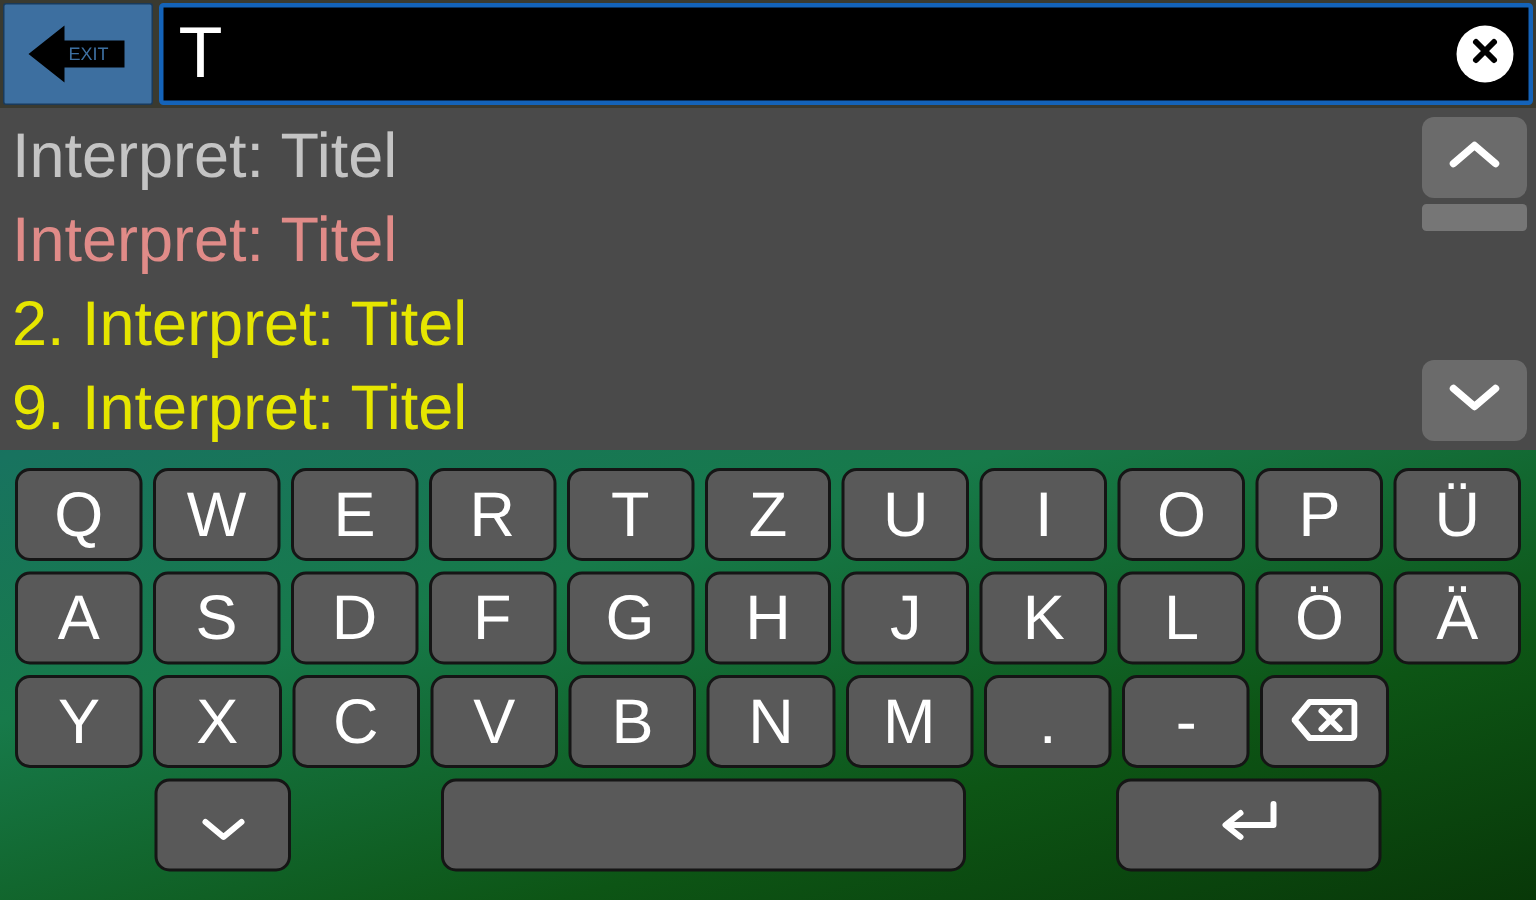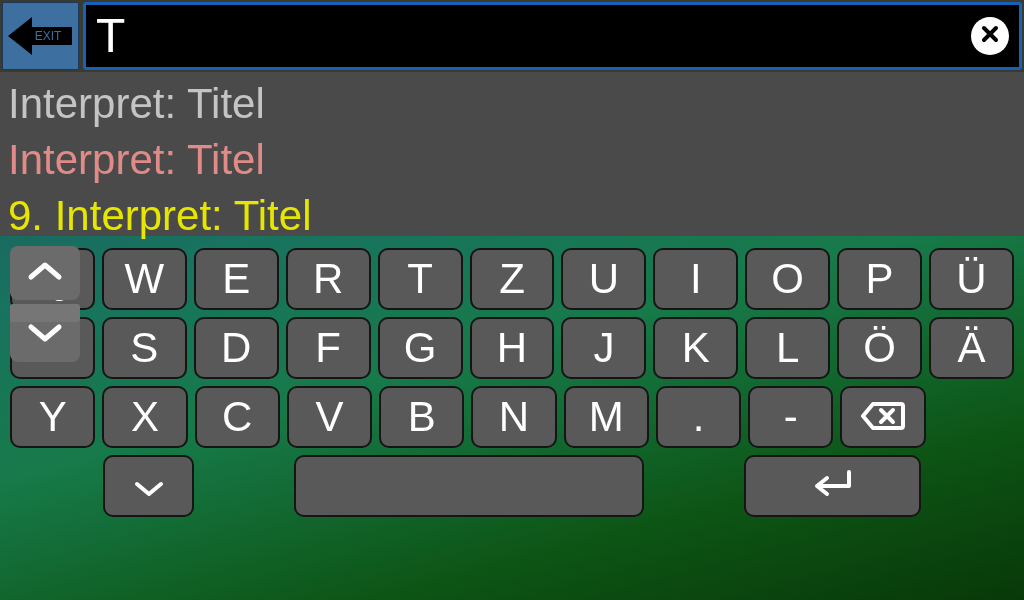--- a/index.html
+++ b/index.html
@@ -13,21 +13,21 @@
   
   .topbar {
     height: 72px;
     display: flex;
     align-items: stretch;
     padding: 2px;
     gap: 4px;
     background: #3a3a30;
   }
   .exit-btn {
-    width: 77px;
+    width: 100px;
     background: #3d6fa0;
     border: 1px solid #1a3a5a;
     border-radius: 2px;
     display: flex;
     align-items: center;
     justify-content: center;
     position: relative;
     cursor: pointer;
   }
   .exit-btn svg { width: 70px; height: 46px; }
@@ -54,25 +54,24 @@
     background: #fff;
     border-radius: 50%;
     display: flex; align-items: center; justify-content: center;
     cursor: pointer;
   }
   .clear-btn svg { width: 20px; height: 20px; }
 
   
   .results {
     background: #4a4a4a;
-    height: 164px;
+    height: 228px;
     display: flex;
     position: relative;
     padding: 4px 0 4px 8px;
-    flex-direction: column;
   }
   .results-list {
     flex: 1;
     display: flex;
     flex-direction: column;
     justify-content: flex-start;
   }
   .result-item {
     font-size: 42px;
     line-height: 56px;
@@ -161,20 +160,21 @@
           </svg>
       </span>
     </div>
   </div>
 </div>
 
 <div class="results">
   <div class="results-list" id="results-list">
       <div class="result-item c-gray">Interpret: Titel</div>
       <div class="result-item c-salmon">Interpret: Titel</div>
+      <div class="result-item c-yellow">2. Interpret: Titel</div>
       <div class="result-item c-yellow">9. Interpret: Titel</div>
     </div>
   <div class="scroll-col">
     <div class="scroll-btn">
       <span><svg viewBox="0 0 36 24">
             <polyline points="4,18 18,6 32,18"></polyline>
           </svg></span>
     </div>
     <div class="scroll-track">
       <div class="scroll-thumb"></div>

